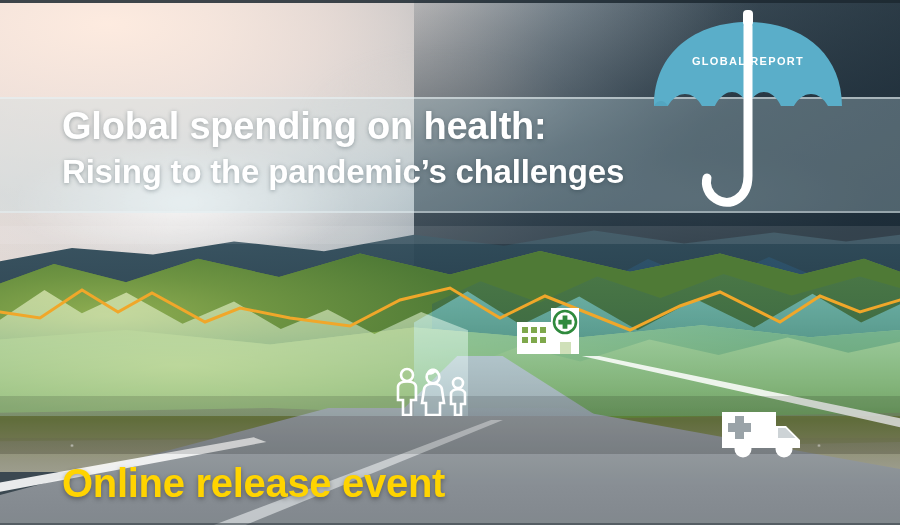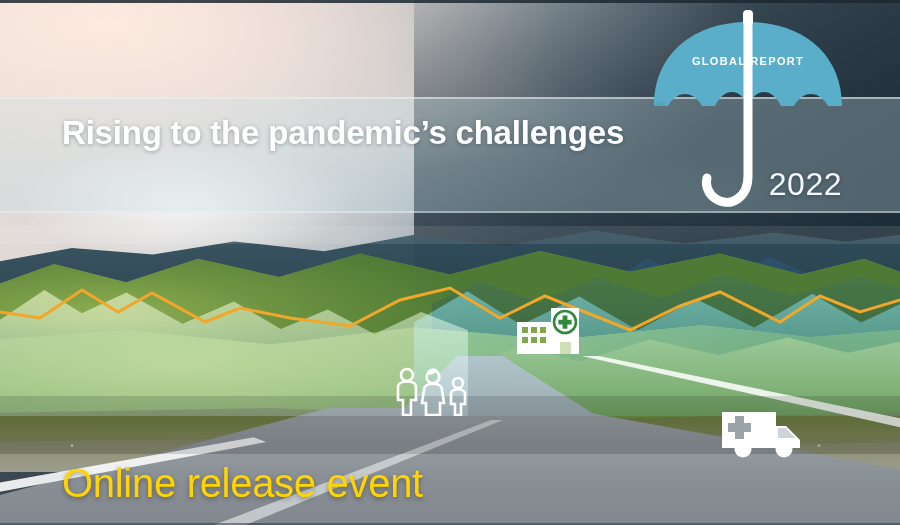--- a/index.html
+++ b/index.html
@@ -181,21 +181,21 @@
   .title-wrap{
     position:absolute; left:62px; top:104px; width:680px;
   }
   .title-l1{
     font-size:38px; font-weight:700; color:#ffffff; letter-spacing:-.2px;
     line-height:1.18; white-space:nowrap;
     text-shadow:0 1px 4px rgba(20,40,50,.35);
   }
   .title-l2{
     font-size:33px; font-weight:700; color:#ffffff; letter-spacing:-.2px;
-    line-height:1.3; white-space:nowrap; margin-top:8px;
+    line-height:1.3; white-space:nowrap; margin-top:2px;
     text-shadow:0 1px 4px rgba(20,40,50,.35);
   }
   .year{
     position:absolute; right:58px; top:166px;
     font-size:32px; font-weight:400; color:#f4f8fa; letter-spacing:.5px;
     text-shadow:0 1px 4px rgba(20,40,50,.5);
   }
 
   
   .umbrella{ position:absolute; left:642px; top:8px; width:212px; height:212px; }
@@ -207,21 +207,21 @@
 
   
   .ico{ position:absolute; }
   .ico-hospital{ left:513px; top:306px; width:72px; height:50px; }
   .ico-family  { left:392px; top:366px; width:82px; height:50px; }
   .ico-ambul   { left:718px; top:406px; width:88px; height:52px; }
 
   
   .event{
     position:absolute; left:62px; top:461px;
-    font-size:40px; font-weight:400; color:#ffd400; letter-spacing:-.3px;
+    font-size:40px; font-weight:700; color:#ffd400; letter-spacing:-.3px;
     text-shadow:0 2px 5px rgba(0,0,0,.35);
     white-space:nowrap;
   }
 
   .edge-top{ position:absolute; left:0; top:0; width:100%; height:3px; background:rgba(28,40,48,.85); }
   .edge-bottom{ position:absolute; left:0; bottom:0; width:100%; height:2px; background:rgba(40,50,58,.5); }
 </style>
 </head>
 <body>
 
@@ -257,23 +257,23 @@
   <svg class="zig" viewBox="0 0 900 70" preserveAspectRatio="none">
     <polyline points="0,36 40,42 82,14 118,36 152,17 205,46 240,32 290,42 350,50 400,24 450,12 500,42 545,20 585,36 630,54 680,30 720,16 780,46 820,20 860,36 900,24" fill="none" stroke="#f0a72a" stroke-width="3" stroke-linejoin="miter" stroke-linecap="square"></polyline>
   </svg>
 
   <div class="band-thin-top"></div>
   <div class="band-mid"></div>
   <div class="band-low"></div>
 
   <div class="title-band"></div>
   <div class="title-wrap">
+    <div class="title-l1">Global spending on health:</div>
     <div class="title-l2">Rising to the pandemic’s challenges</div>
   </div>
-  <div class="year">2022</div>
 
   <svg class="umbrella" viewBox="0 0 212 212">
 
     <path d="M12 98 C12 44 54 14 106 14 C158 14 200 44 200 98
              L186 98 C186 98 180 86 169 86 C158 86 152 98 152 98
              L139 98 C139 98 133 84 122 84 C111 84 106 98 106 98
              C106 98 101 84 90 84 C79 84 73 98 73 98
              L60 98 C60 98 54 86 43 86 C32 86 26 98 26 98 Z" fill="#5aaec9"></path>
 
     <path d="M12 98 C12 98 18 87 26 98 Z" fill="#4b9cb8" opacity=".5"></path>

